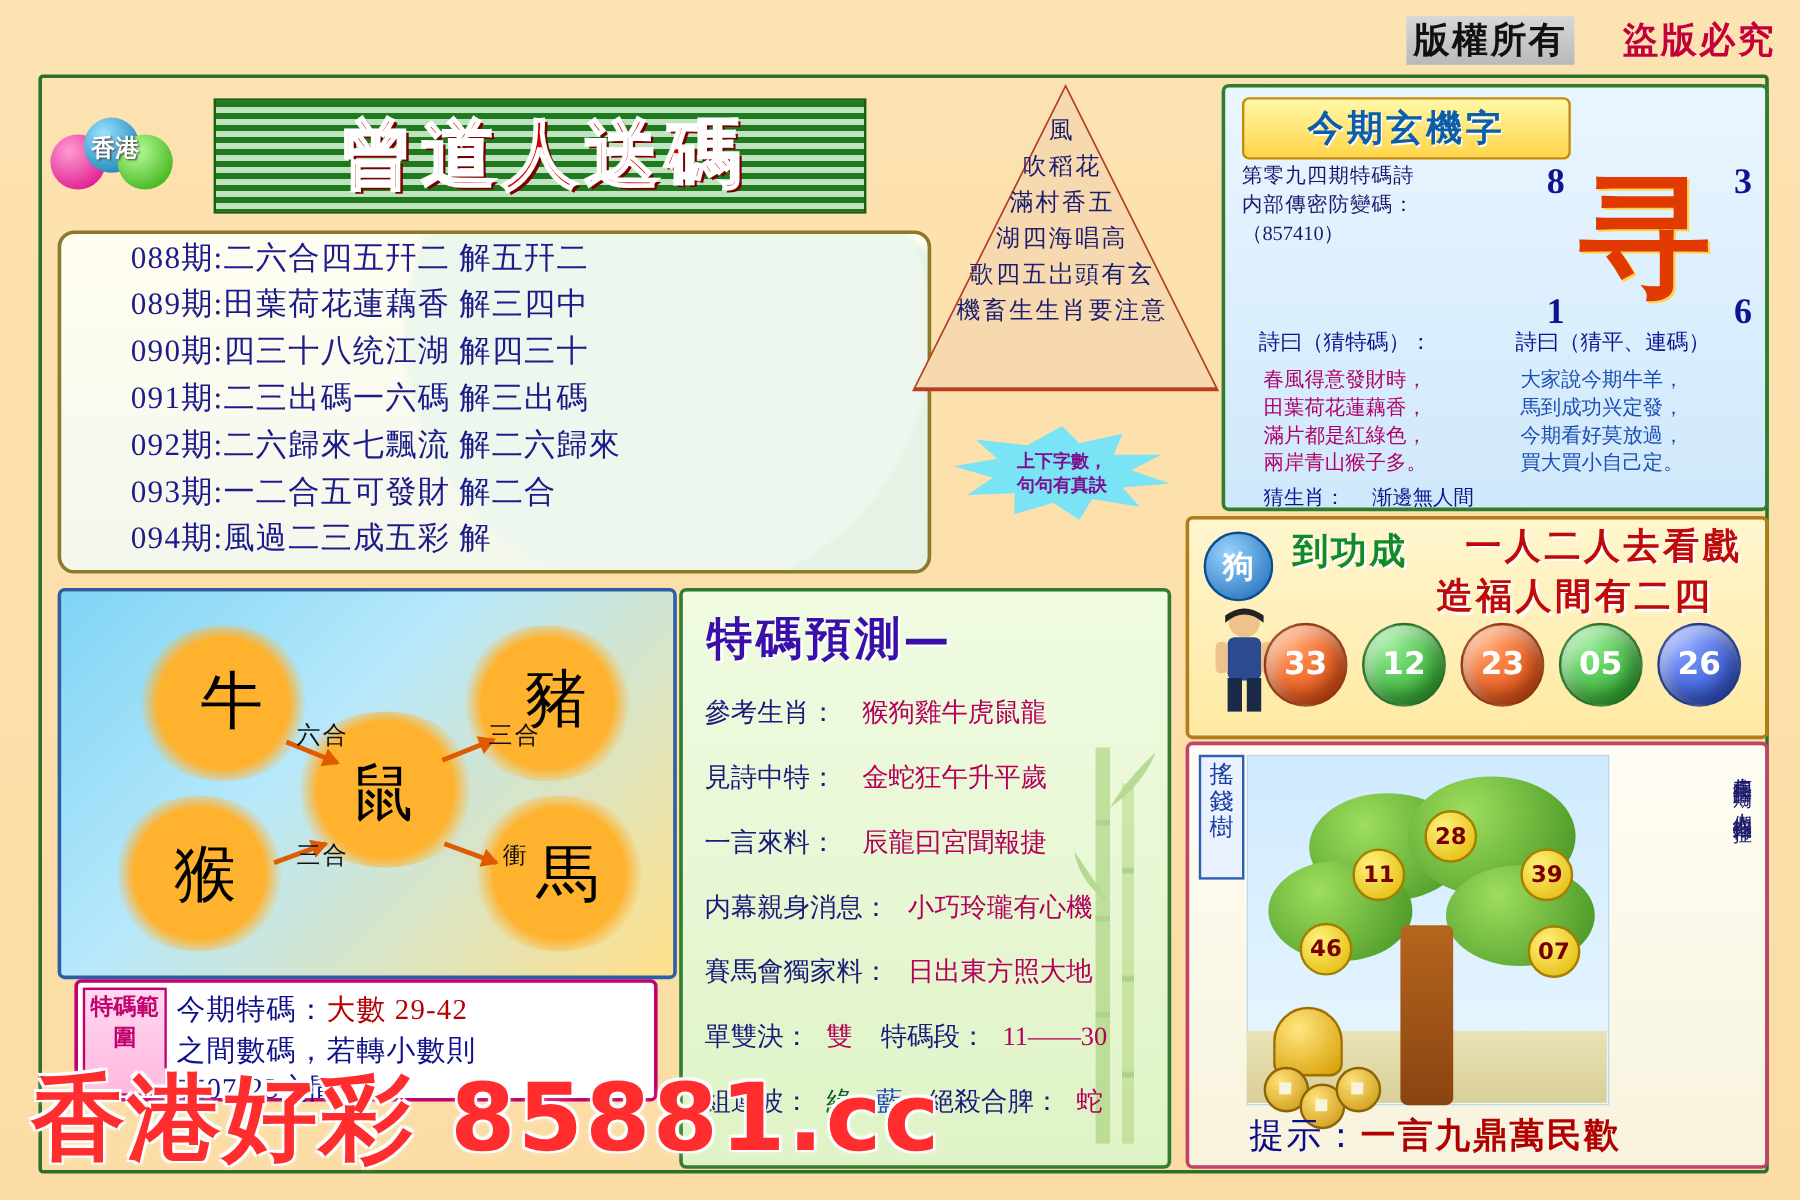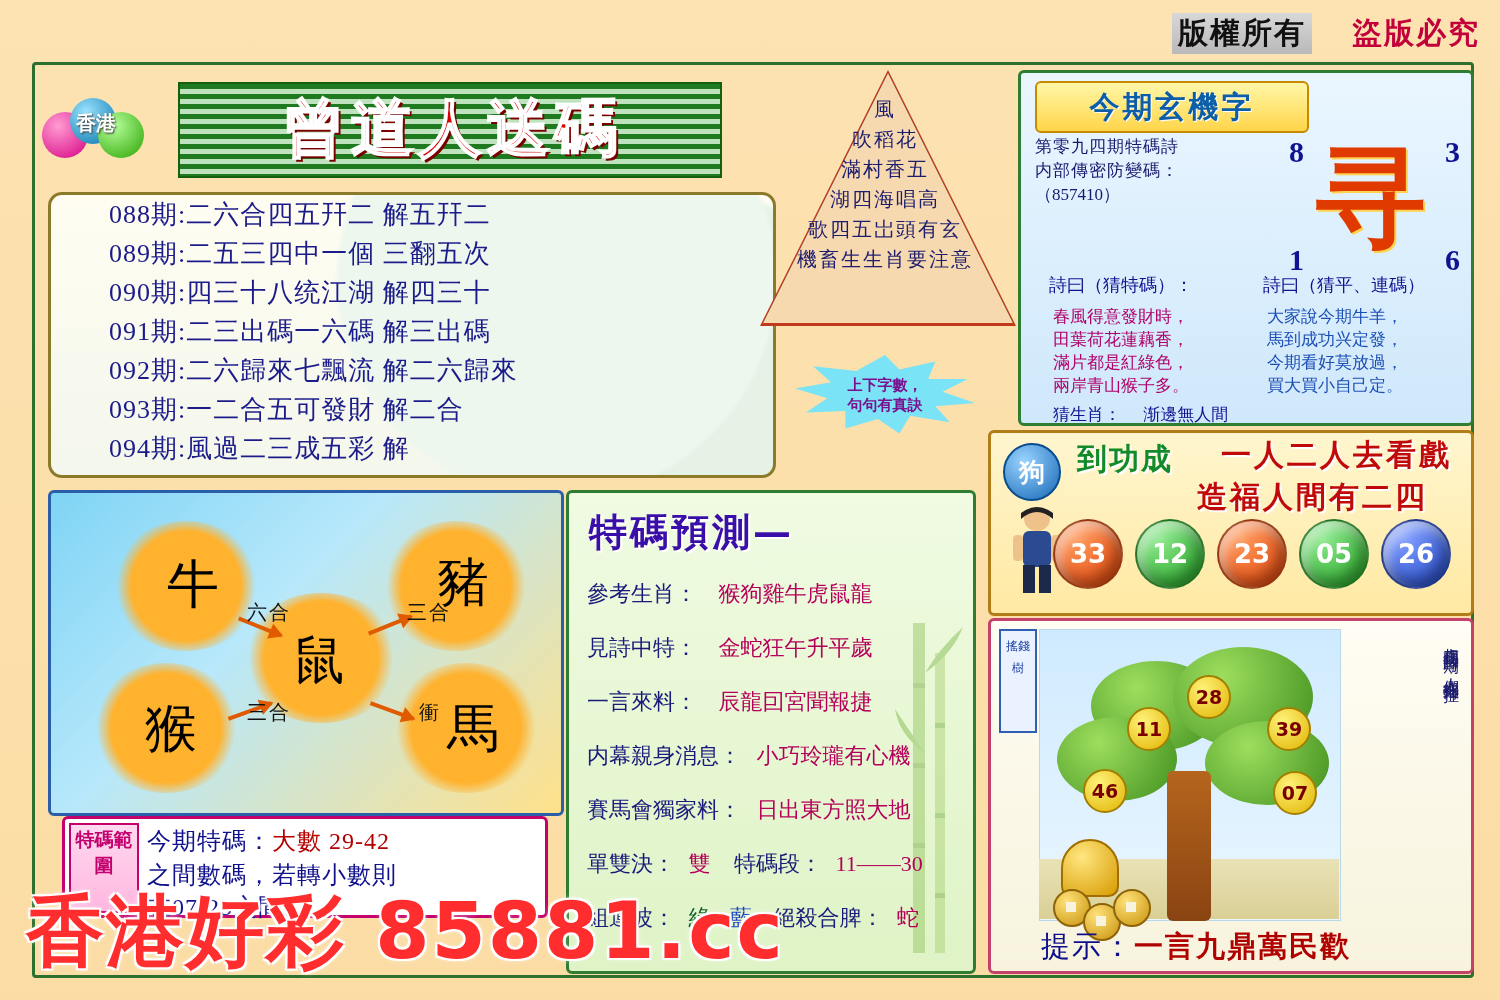--- a/index.html
+++ b/index.html
@@ -189,21 +189,21 @@
 
   
   .tree-box{
     position:absolute;left:988px;top:618px;width:480px;height:350px;
     border:3px solid #c2426b;border-radius:6px;
     background:linear-gradient(#fffdf4,#f7f3dd);
   }
   .tree-box .vlabel{
     position:absolute;left:8px;top:8px;width:34px;height:96px;
     border:2px solid #2f5fb5;background:#eaf1ff;color:#1b3fa0;
-    font-size:12px;line-height:22px;text-align:center;padding-top:4px;
+    font-size:20px;line-height:22px;text-align:center;padding-top:4px;
   }
   .tree-box .sky{
     position:absolute;left:48px;top:8px;width:300px;height:290px;
     background:linear-gradient(#cfeaff,#eaf7ff);
     border:1px solid #b9d7ea;
   }
   .tree-box .ground{
     position:absolute;left:48px;top:238px;width:300px;height:60px;
     background:linear-gradient(#e9e2b6,#d9cf96);
   }
@@ -325,21 +325,21 @@
   </div>
   <div class="hk-badge">
     <div class="b1"></div>
     <div class="b2"></div>
     <div class="b3"></div>
     <div class="lbl">香港</div>
   </div>
 
   <div class="list-box">
     <div class="row">088期:二六合四五幵二 解五幵二</div>
-    <div class="row">089期:二五三四中一個 三翻五次</div>
+    <div class="row">089期:田葉荷花蓮藕香 解三四中</div>
     <div class="row">090期:四三十八统江湖 解四三十</div>
     <div class="row">091期:二三出碼一六碼 解三出碼</div>
     <div class="row">092期:二六歸來七飄流 解二六歸來</div>
     <div class="row">093期:一二合五可發財 解二合</div>
     <div class="row">094期:風過二三成五彩 解</div>
   </div>
 
   <div class="tri-wrap">
     <div class="tri-border"></div>
     <div class="tri" style="left:3px;top:3px;"></div>

